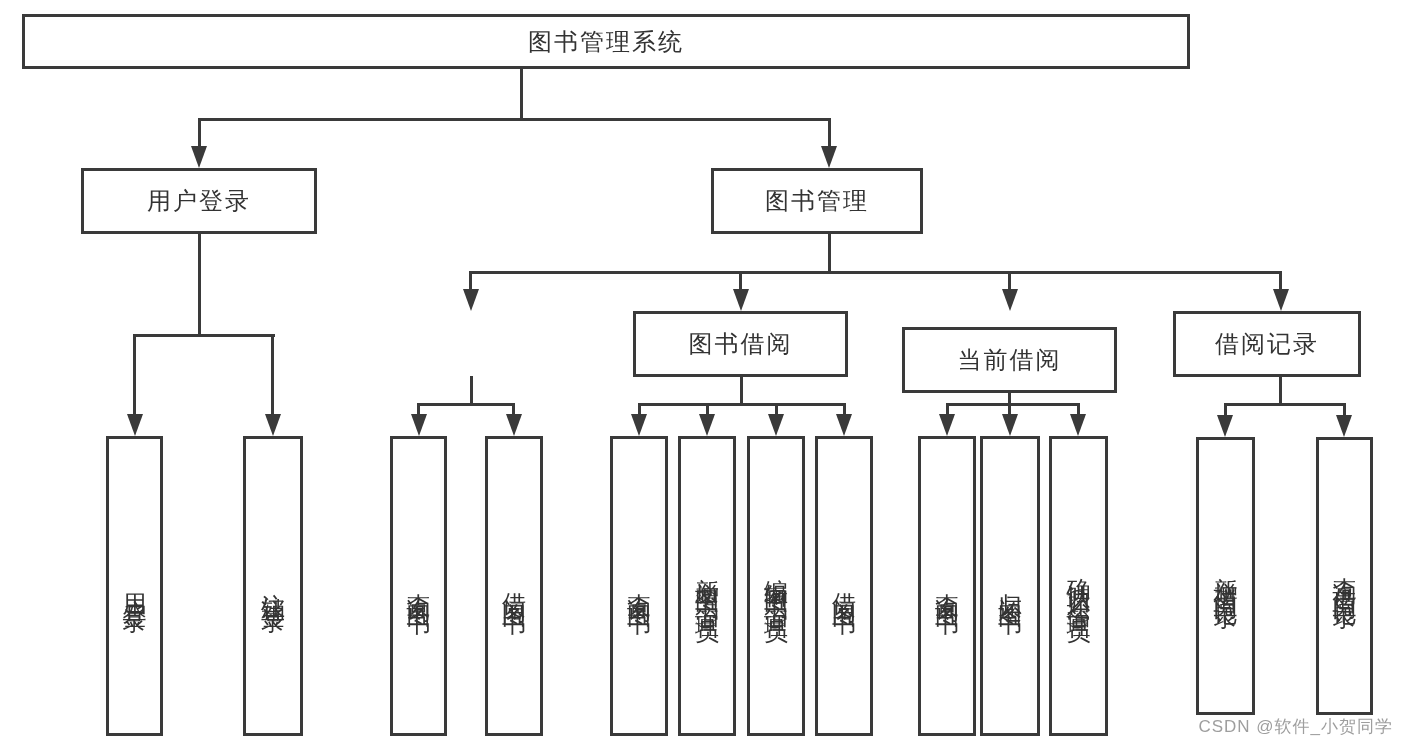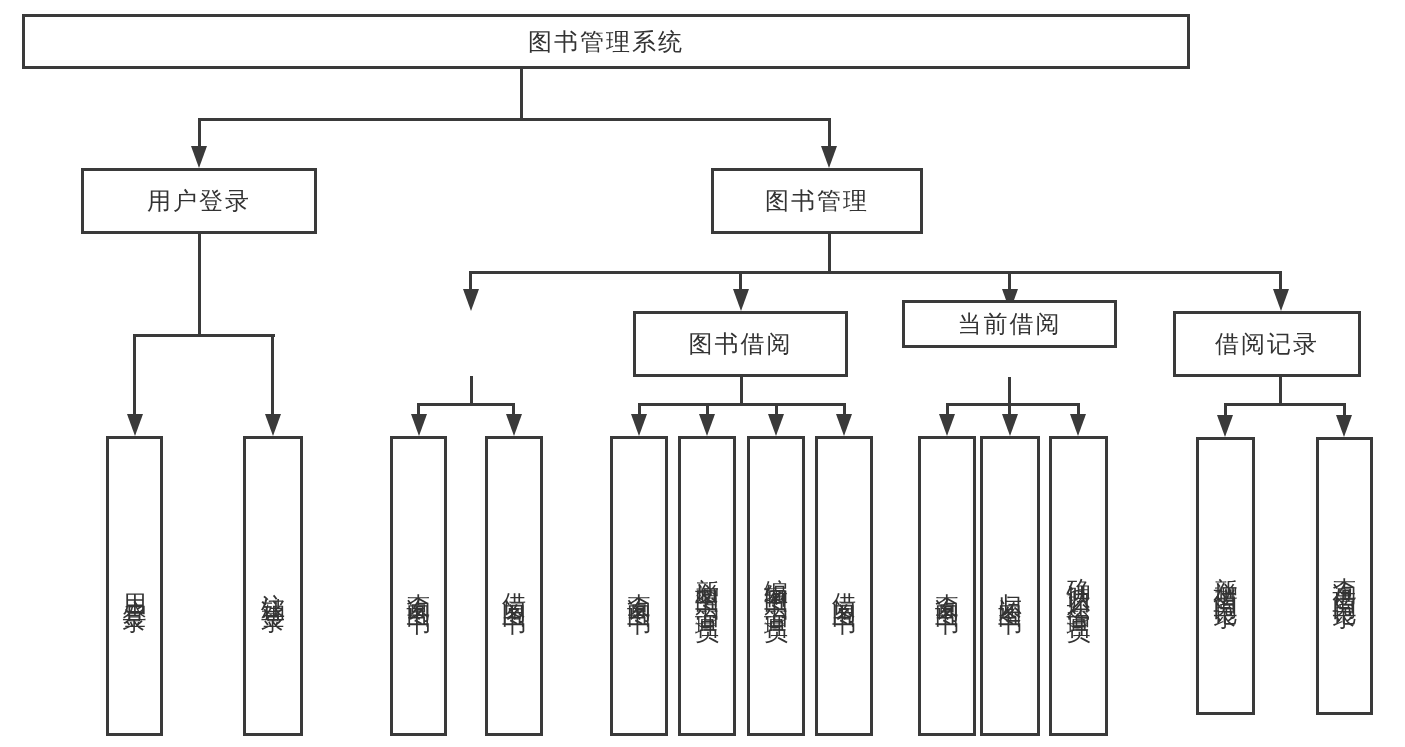--- a/index.html
+++ b/index.html
@@ -139,21 +139,21 @@
   <div class="node" style="left:81px;top:168px;width:236px;height:66px;">
     <span>用户登录</span>
   </div>
   <div class="node" style="left:711px;top:168px;width:212px;height:66px;">
     <span>图书管理</span>
   </div>
 
   <div class="node" style="left:633px;top:311px;width:215px;height:66px;">
     <span>图书借阅</span>
   </div>
-  <div class="node" style="left:902px;top:300px;width:215px;height:48px;">
+  <div class="node" style="left:902px;top:327px;width:215px;height:66px;">
     <span>当前借阅</span>
   </div>
   <div class="node" style="left:1173px;top:311px;width:188px;height:66px;">
     <span>借阅记录</span>
   </div>
 
   <div class="leaf" style="left:106px;width:57px;">
     <span>用户登录</span>
   </div>
   <div class="leaf" style="left:243px;width:60px;">
@@ -190,14 +190,15 @@
     <span>确认归还（管理员）</span>
   </div>
 
   <div class="leaf short" style="left:1196px;width:59px;">
     <span>新增借阅记录</span>
   </div>
   <div class="leaf short" style="left:1316px;width:57px;">
     <span>查询借阅记录</span>
   </div>
 
+  <div class="wm">CSDN @软件_小贺同学</div>
 
 </div>
 
 </body></html>

